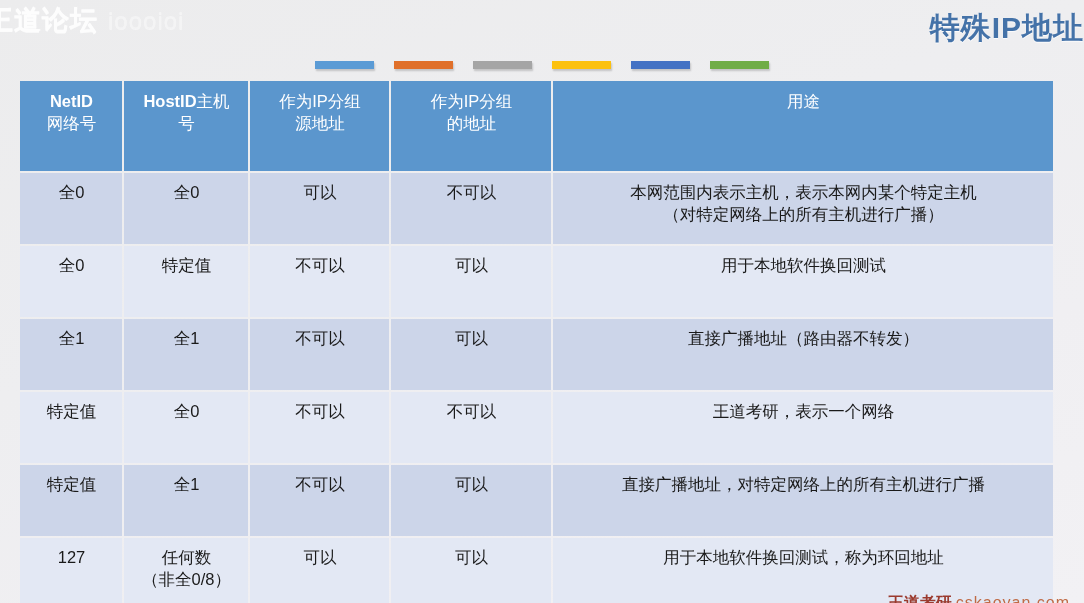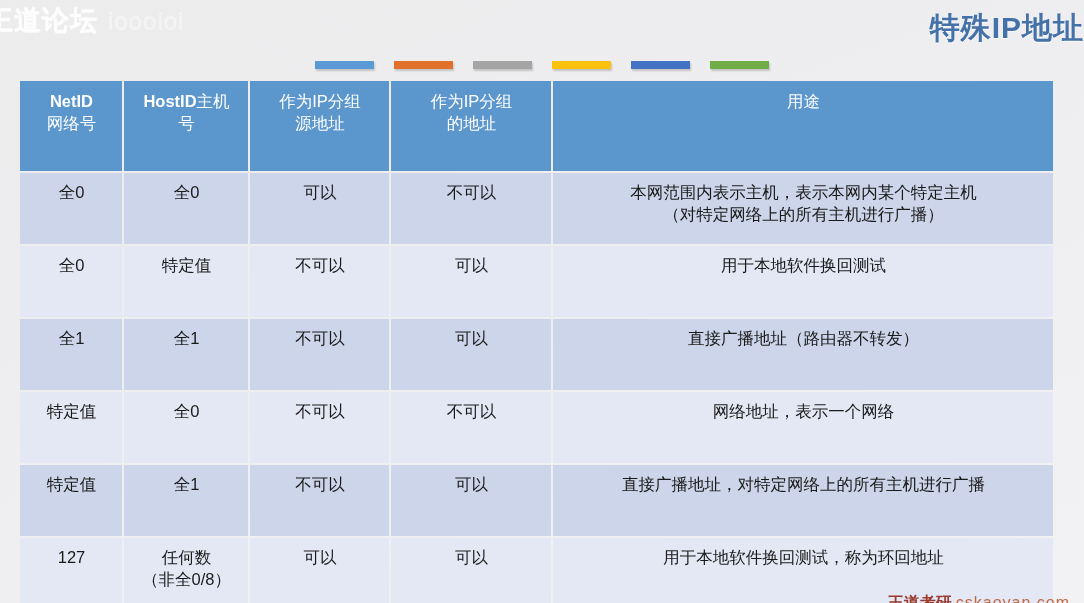--- a/index.html
+++ b/index.html
@@ -225,21 +225,21 @@
         <td>全1</td>
         <td>不可以</td>
         <td>可以</td>
         <td>直接广播地址（路由器不转发）</td>
       </tr>
       <tr class="even">
         <td>特定值</td>
         <td>全0</td>
         <td>不可以</td>
         <td>不可以</td>
-        <td>网络地址，表示一个网络</td>
+        <td>王道考研，表示一个网络</td>
       </tr>
       <tr class="odd">
         <td>特定值</td>
         <td>全1</td>
         <td>不可以</td>
         <td>可以</td>
         <td>直接广播地址，对特定网络上的所有主机进行广播</td>
       </tr>
       <tr class="even last">
         <td>127</td>

